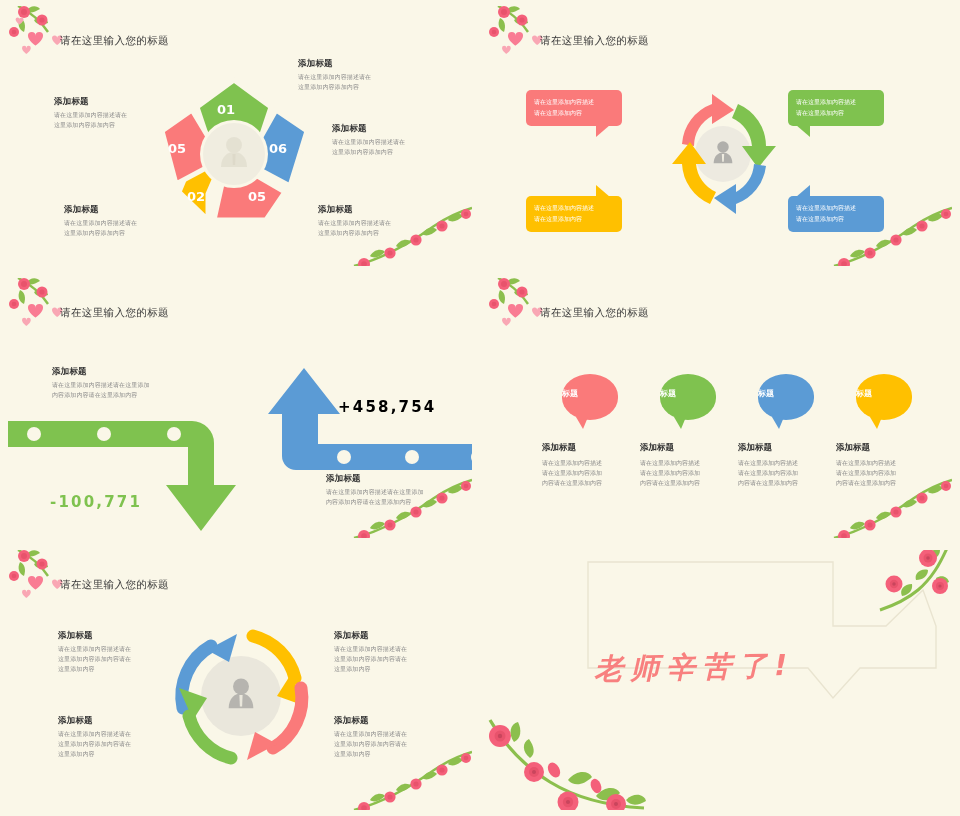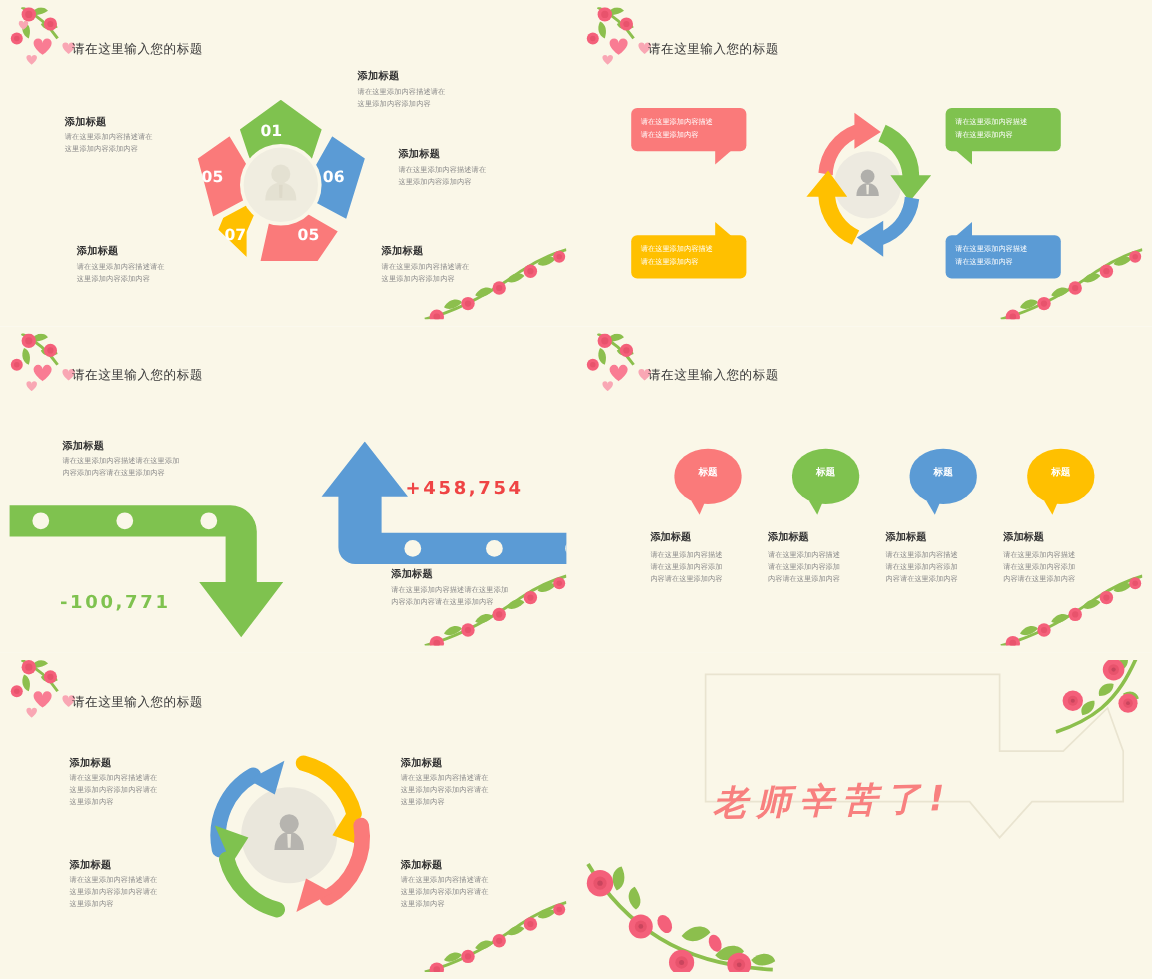--- a/index.html
+++ b/index.html
@@ -26,21 +26,21 @@
   
   .bubble2{position:absolute;border-radius:5px;padding:7px 8px;color:#fff;font-size:6px;line-height:1.8;box-sizing:border-box;}
   .bub-tail{position:absolute;width:0;height:0;}
 
   
   .bignum{position:absolute;font-size:15px;font-weight:bold;letter-spacing:2.2px;font-family:"DejaVu Sans",sans-serif;}
 
   
   .sp-col{position:absolute;width:96px;}
   .sp-bub{position:relative;width:56px;height:46px;border-radius:50%/48%;margin:0 auto;}
-  .sp-bub span{position:absolute;left:0;right:0;top:14px;text-align:center;color:#fff;font-size:8px;font-weight:bold;}
+  .sp-bub span{position:absolute;left:0;right:0;top:14px;color:#fff;font-size:8px;font-weight:bold;}
   .sp-tail{position:absolute;left:14px;bottom:-9px;width:0;height:0;border-left:7px solid transparent;border-right:5px solid transparent;}
   .sp-h{font-size:8.5px;font-weight:bold;color:#333;margin-top:22px;}
   .sp-p{font-size:6px;color:#8a8a8a;line-height:1.7;margin-top:4px;}
 
   
   .thanks{position:absolute;left:106px;top:98px;font-size:29px;font-weight:bold;color:#F8807F;letter-spacing:7px;font-family:"DejaVu Sans",sans-serif;font-style:italic;transform:rotate(-1.2deg);}
 </style>
 </head>
 <body>
 
@@ -105,21 +105,21 @@
         <circle cx="80" cy="80" r="31" fill="#F0EDE0"></circle>
         <g opacity=".55" transform="translate(80,80)">
           <circle cx="0" cy="-9" r="8" fill="#DCD8C8"></circle>
           <path d="M-13,13 C-13,2 -6,-2 0,-2 C6,-2 13,2 13,13 Z" fill="#DCD8C8"></path>
           <path d="M-1.6,0 L1.6,0 L1.2,11 L-1.2,11 Z" fill="#CFCAB7"></path>
         </g>
       </svg>
       <div class="penta-num" style="left:63px;top:28px;">01</div>
       <div class="penta-num" style="left:115px;top:67px;">06</div>
       <div class="penta-num" style="left:94px;top:115px;">05</div>
-      <div class="penta-num" style="left:33px;top:115px;">07</div>
+      <div class="penta-num" style="left:33px;top:115px;">02</div>
       <div class="penta-num" style="left:14px;top:67px;">05</div>
     </div>
 
     <div class="cap" style="left:290px;top:52px;width:150px;">
       <div class="h">添加标题</div>
       <div class="p">请在这里添加内容描述请在</div>
       <div class="p">这里添加内容添加内容</div>
     </div>
     <div class="cap" style="left:324px;top:117px;width:150px;">
       <div class="h">添加标题</div>
@@ -269,21 +269,21 @@
       <circle cx="178" cy="21" r="7" fill="#FAF7E8"></circle>
     </svg>
     <div class="bignum" style="left:42px;top:215px;color:#7FC24F;">-100,771</div>
 
     <svg style="position:absolute;left:252px;top:90px;" width="240" height="108" viewBox="0 0 240 108">
       <path d="M44,0 L80,46 L58,46 L58,76 L240,76 L240,102 L36,102 A14,14 0 0,1 22,88 L22,46 L8,46 Z" fill="#5B9BD5"></path>
       <circle cx="84" cy="89" r="7" fill="#FAF7E8"></circle>
       <circle cx="152" cy="89" r="7" fill="#FAF7E8"></circle>
       <circle cx="218" cy="89" r="7" fill="#FAF7E8"></circle>
     </svg>
-    <div class="bignum" style="left:330px;top:120px;color:#ef4444;">+458,754</div>
+    <div class="bignum" style="left:330px;top:120px;color:#000000;">+458,754</div>
 
     <div class="cap" style="left:44px;top:88px;width:190px;">
       <div class="h">添加标题</div>
       <div class="p">请在这里添加内容描述请在这里添加</div>
       <div class="p">内容添加内容请在这里添加内容</div>
     </div>
     <div class="cap" style="left:318px;top:195px;width:190px;">
       <div class="h">添加标题</div>
       <div class="p">请在这里添加内容描述请在这里添加</div>
       <div class="p">内容添加内容请在这里添加内容</div>

